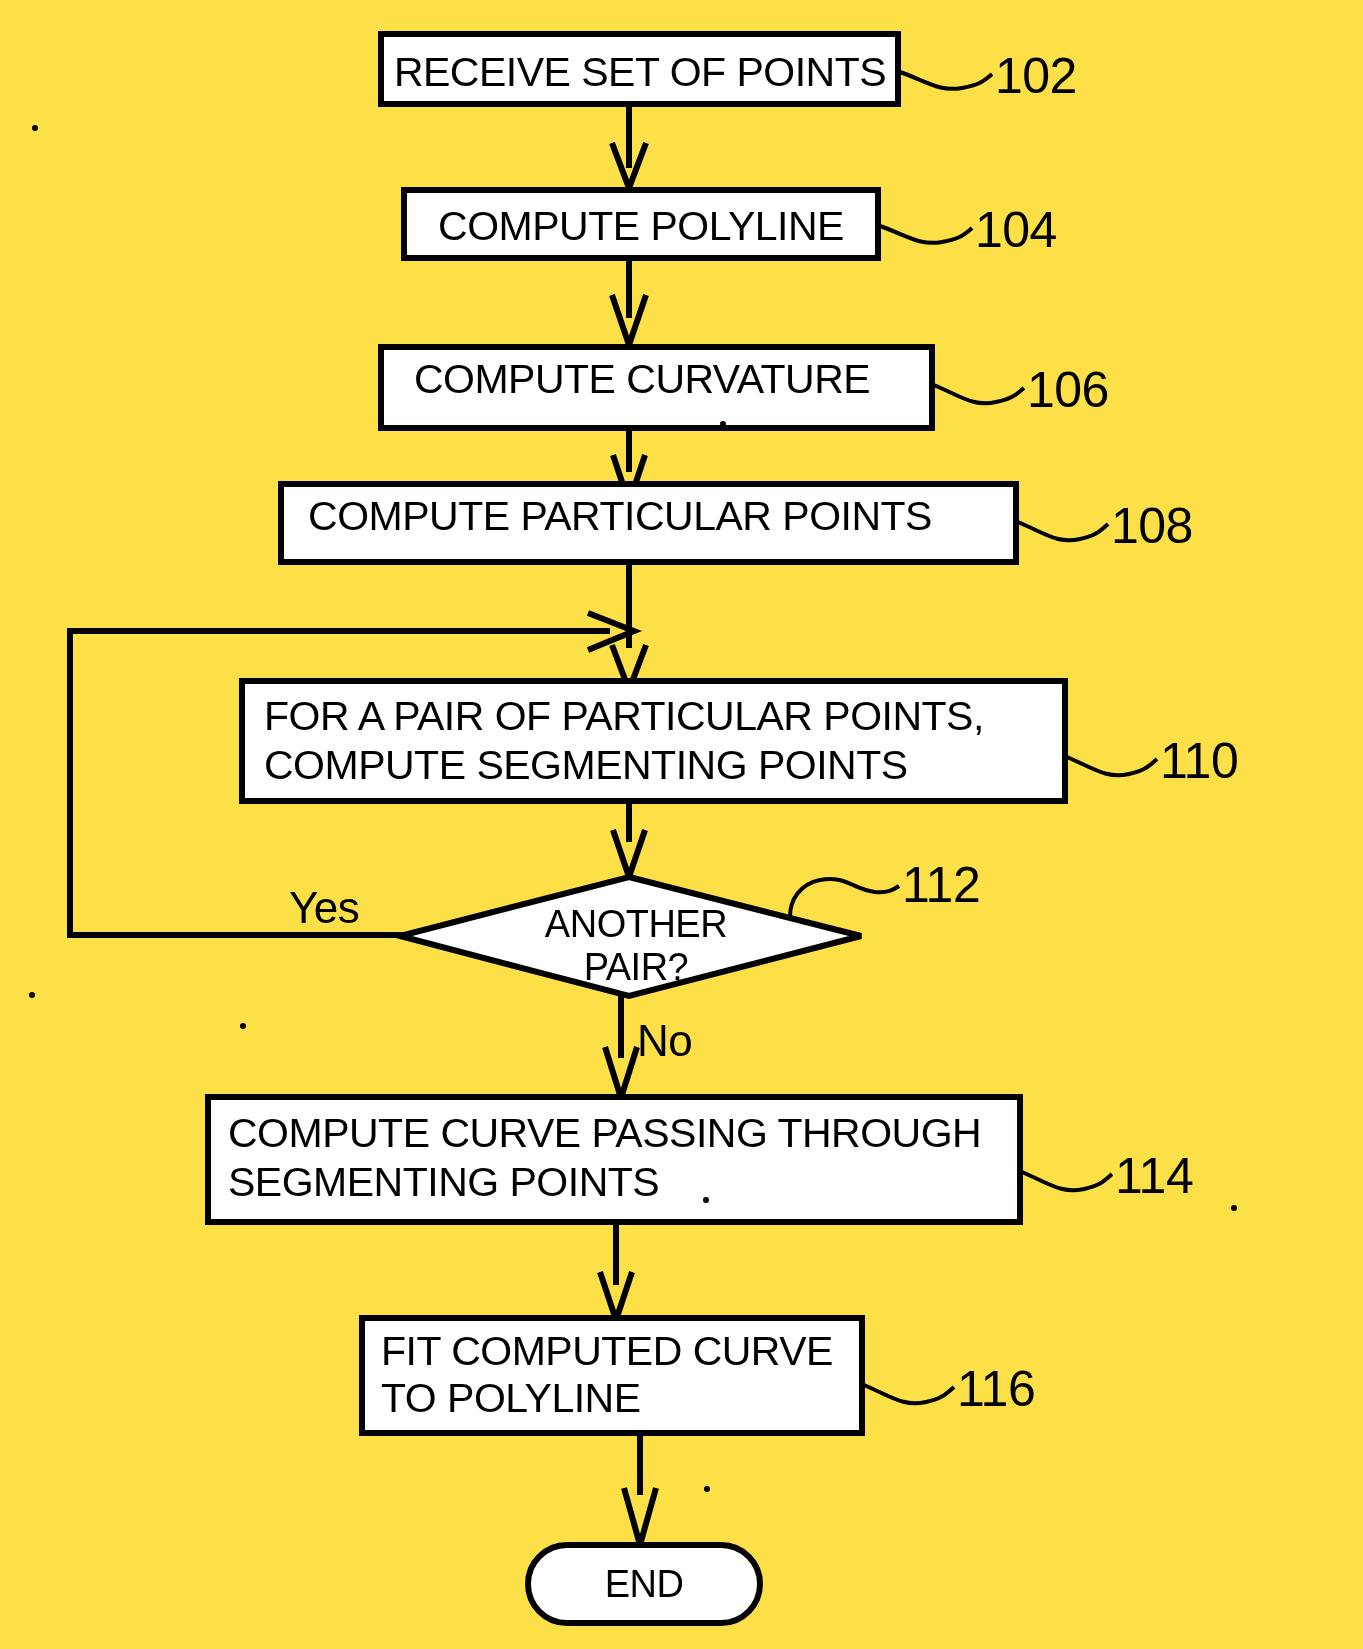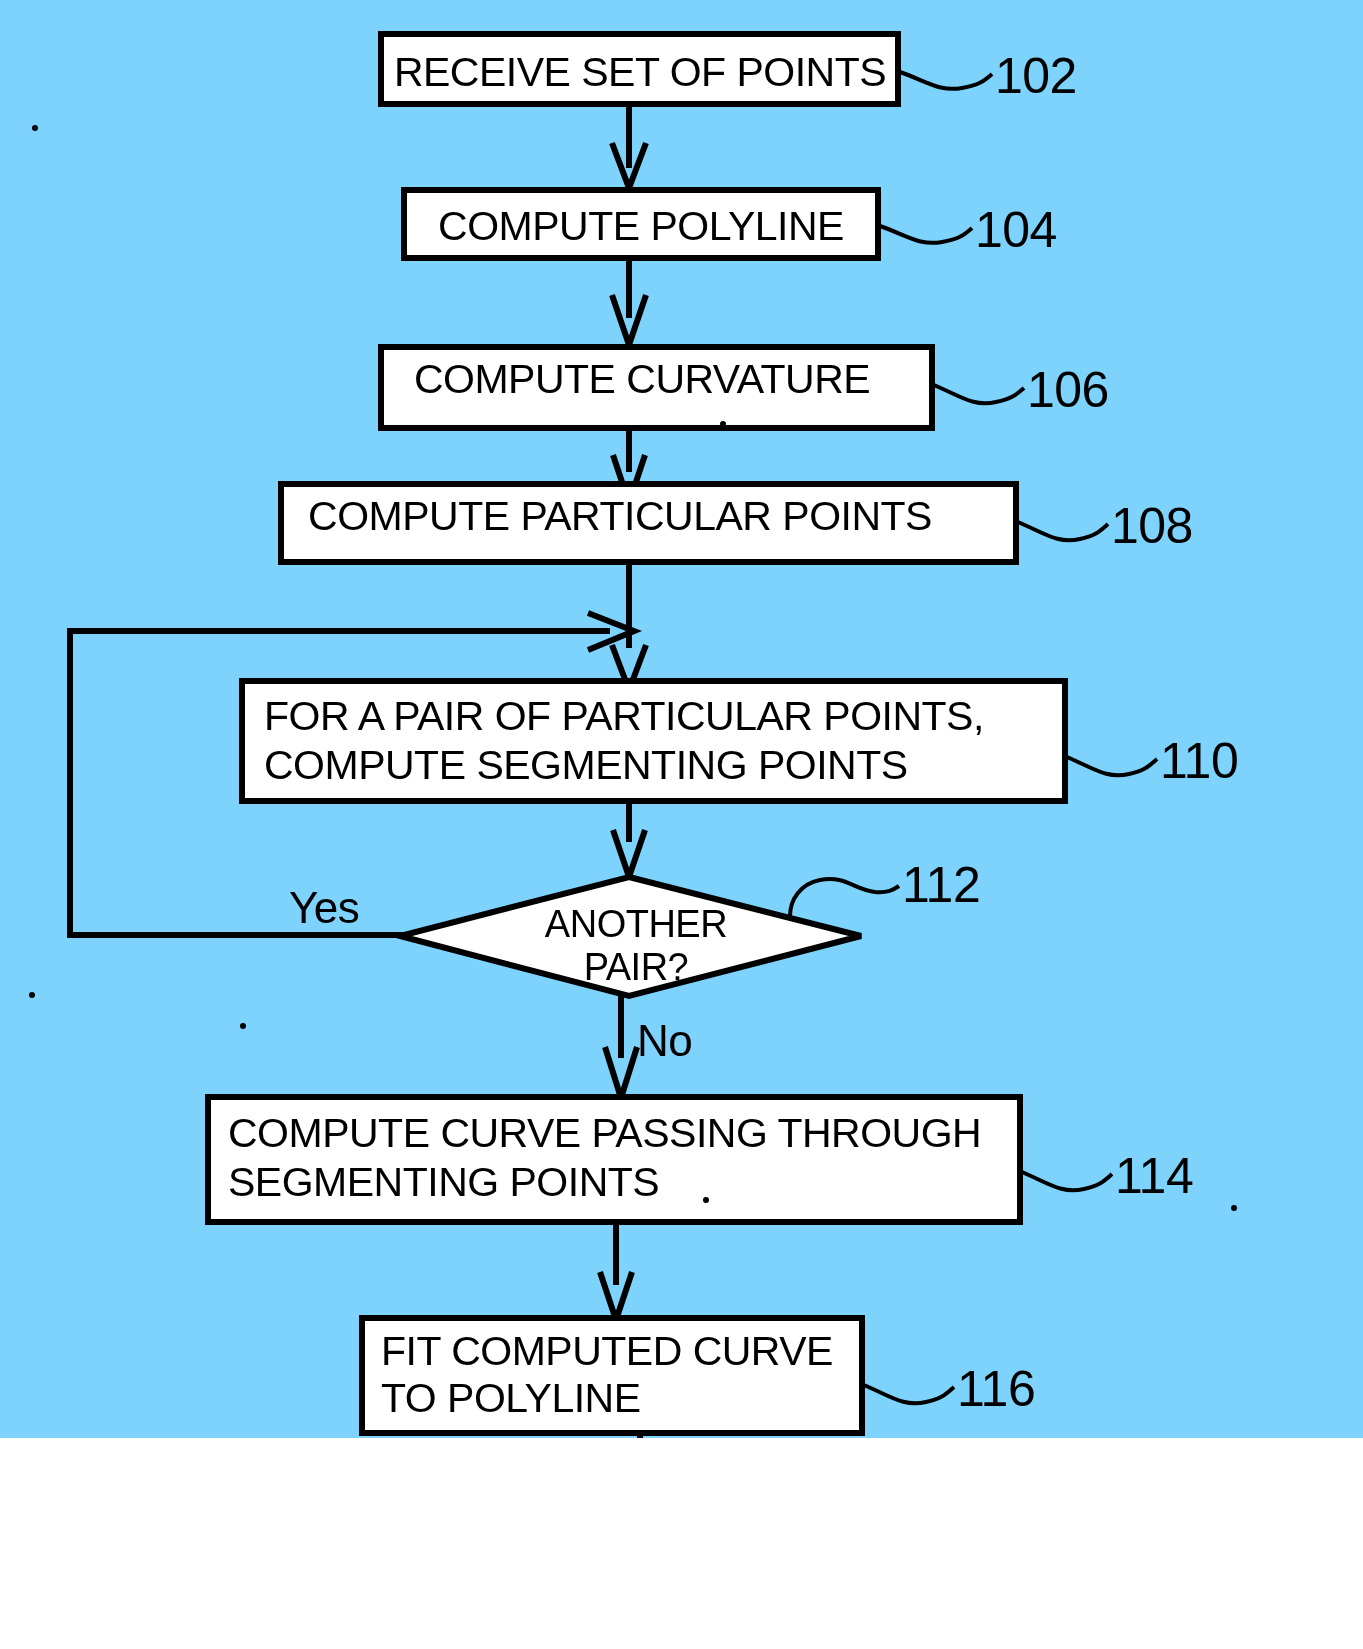--- a/index.html
+++ b/index.html
@@ -6,22 +6,22 @@
     margin: 0;
     padding: 0;
     background: #ffffff;
   }
   body {
     font-family: "Liberation Sans", sans-serif;
   }
   #figure {
     position: relative;
     width: 1363px;
-    height: 1438px;
-    background: #7dd3fc;
+    height: 1649px;
+    background: #fde047;
     overflow: hidden;
   }
   #figure svg {
     position: absolute;
     left: 0;
     top: 0;
     width: 1363px;
     height: 1649px;
   }
   .node-text {

